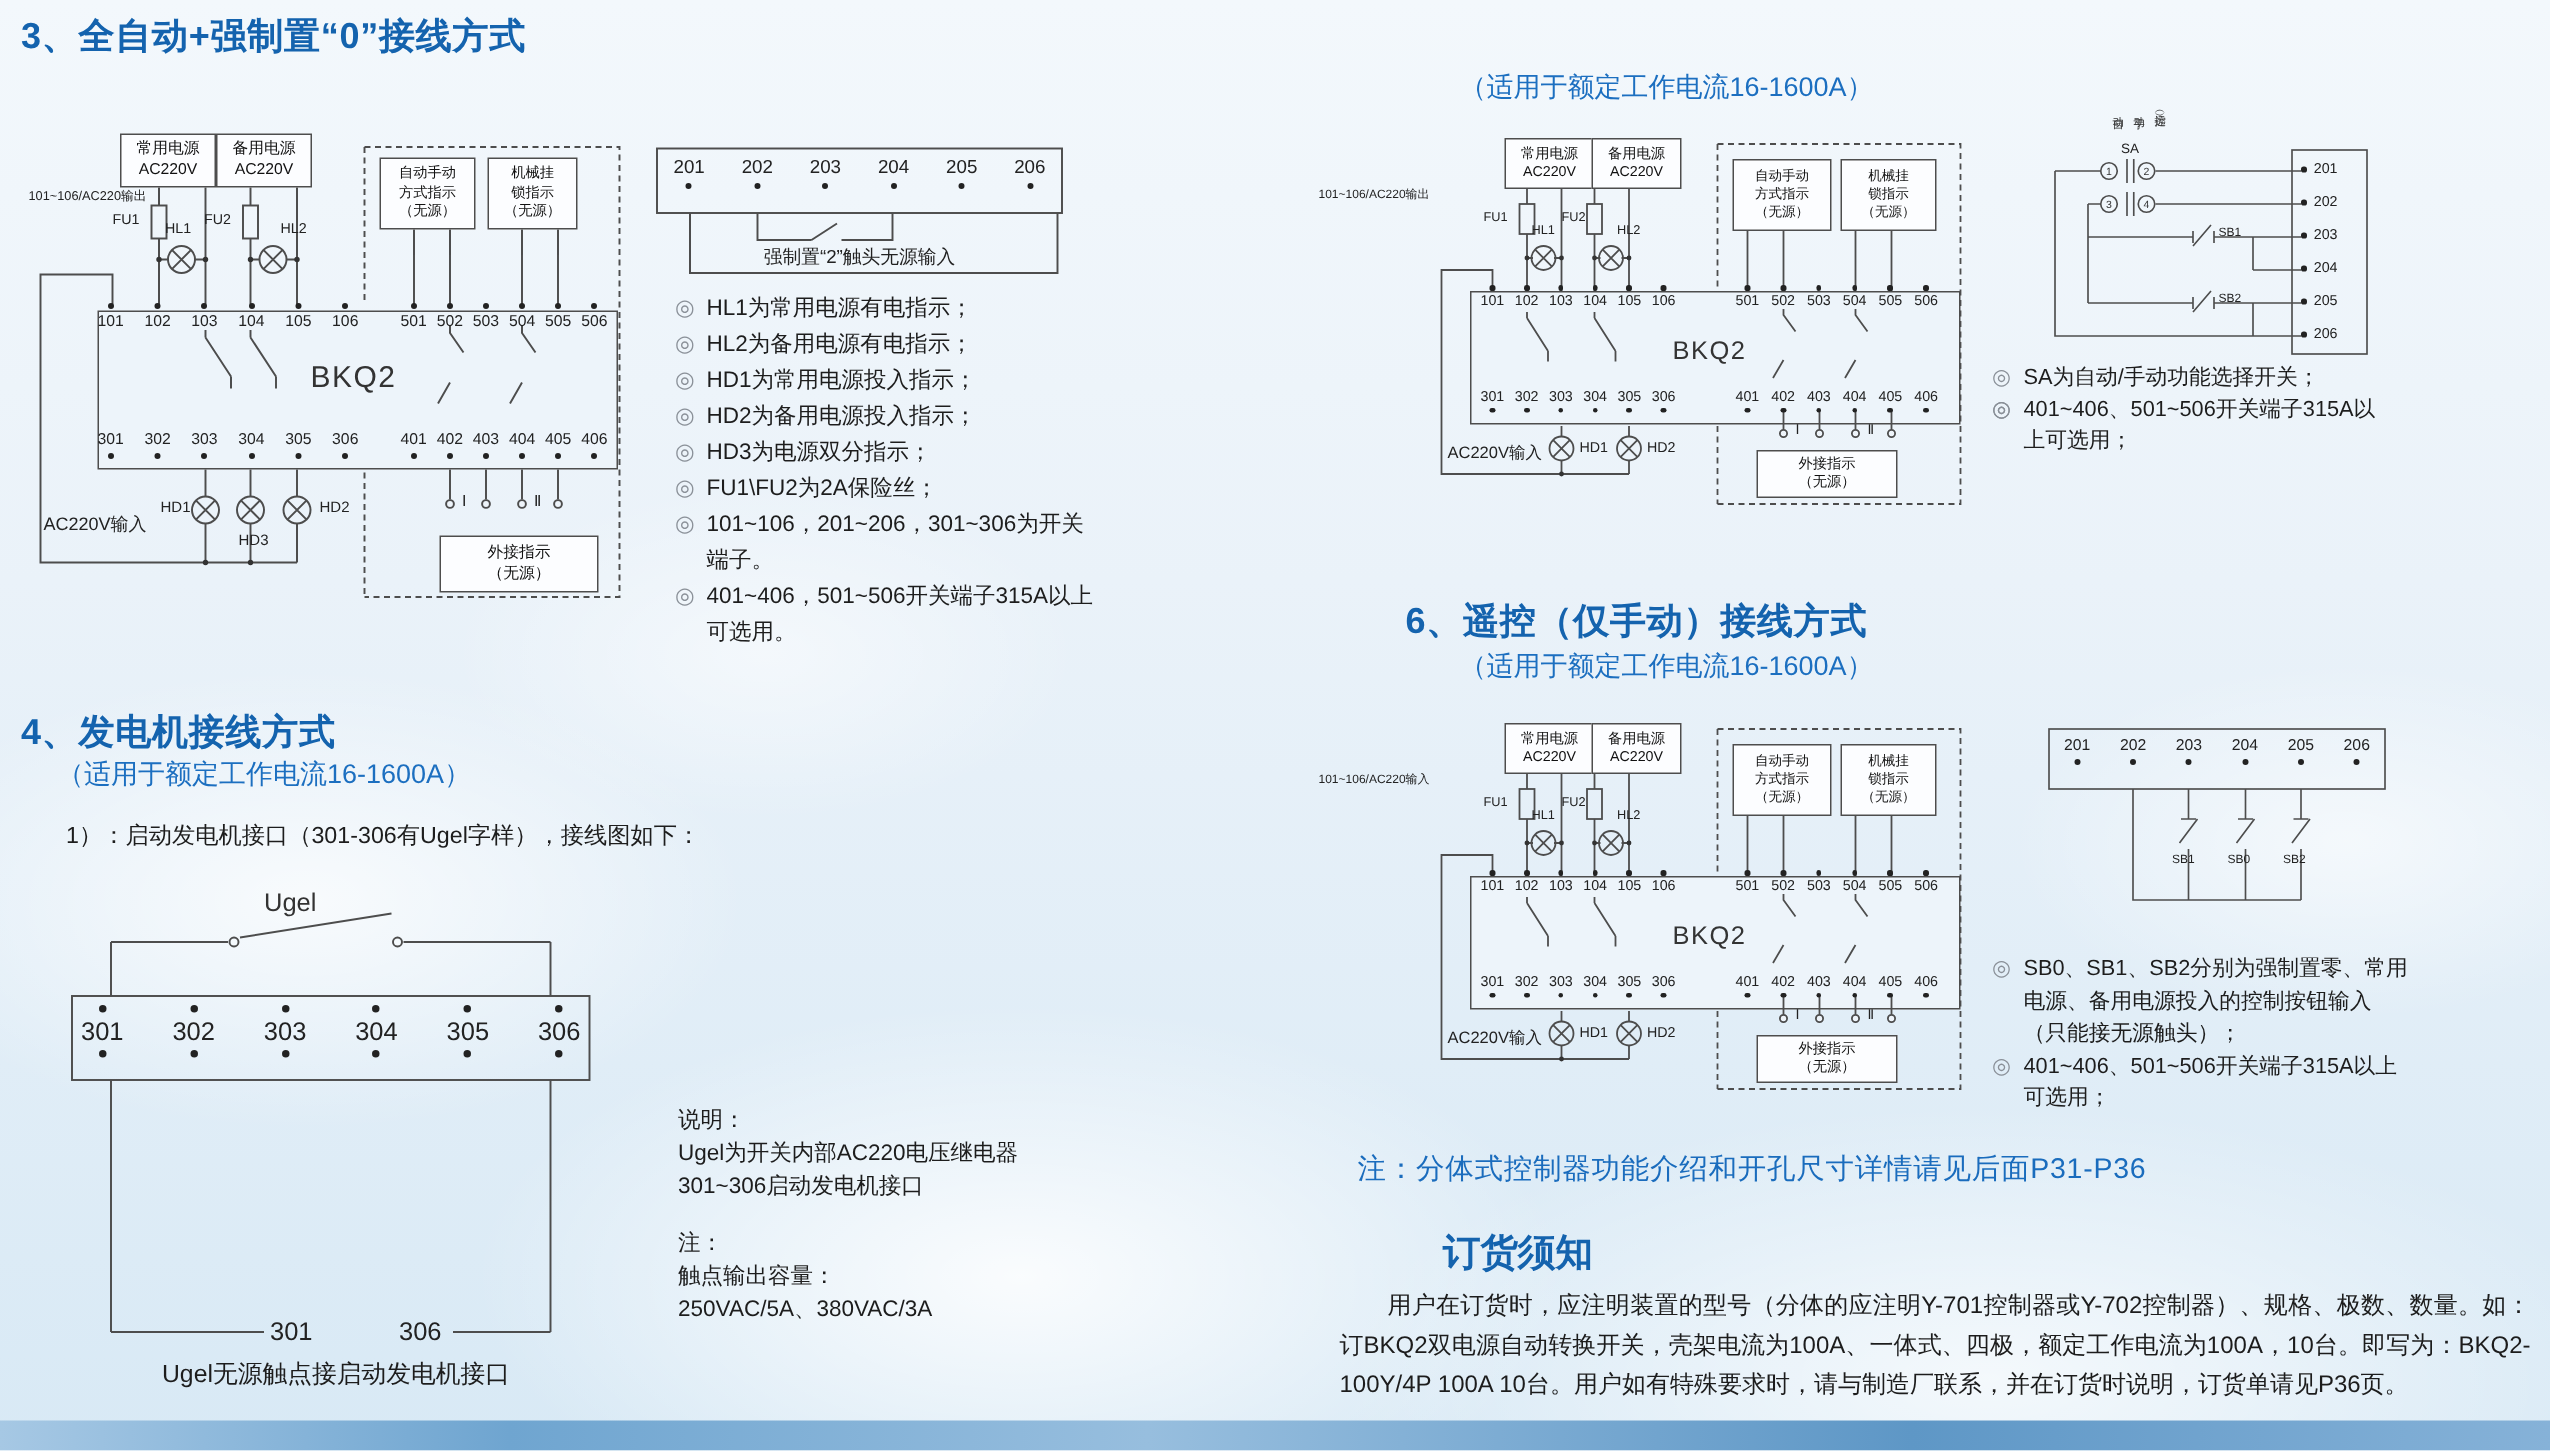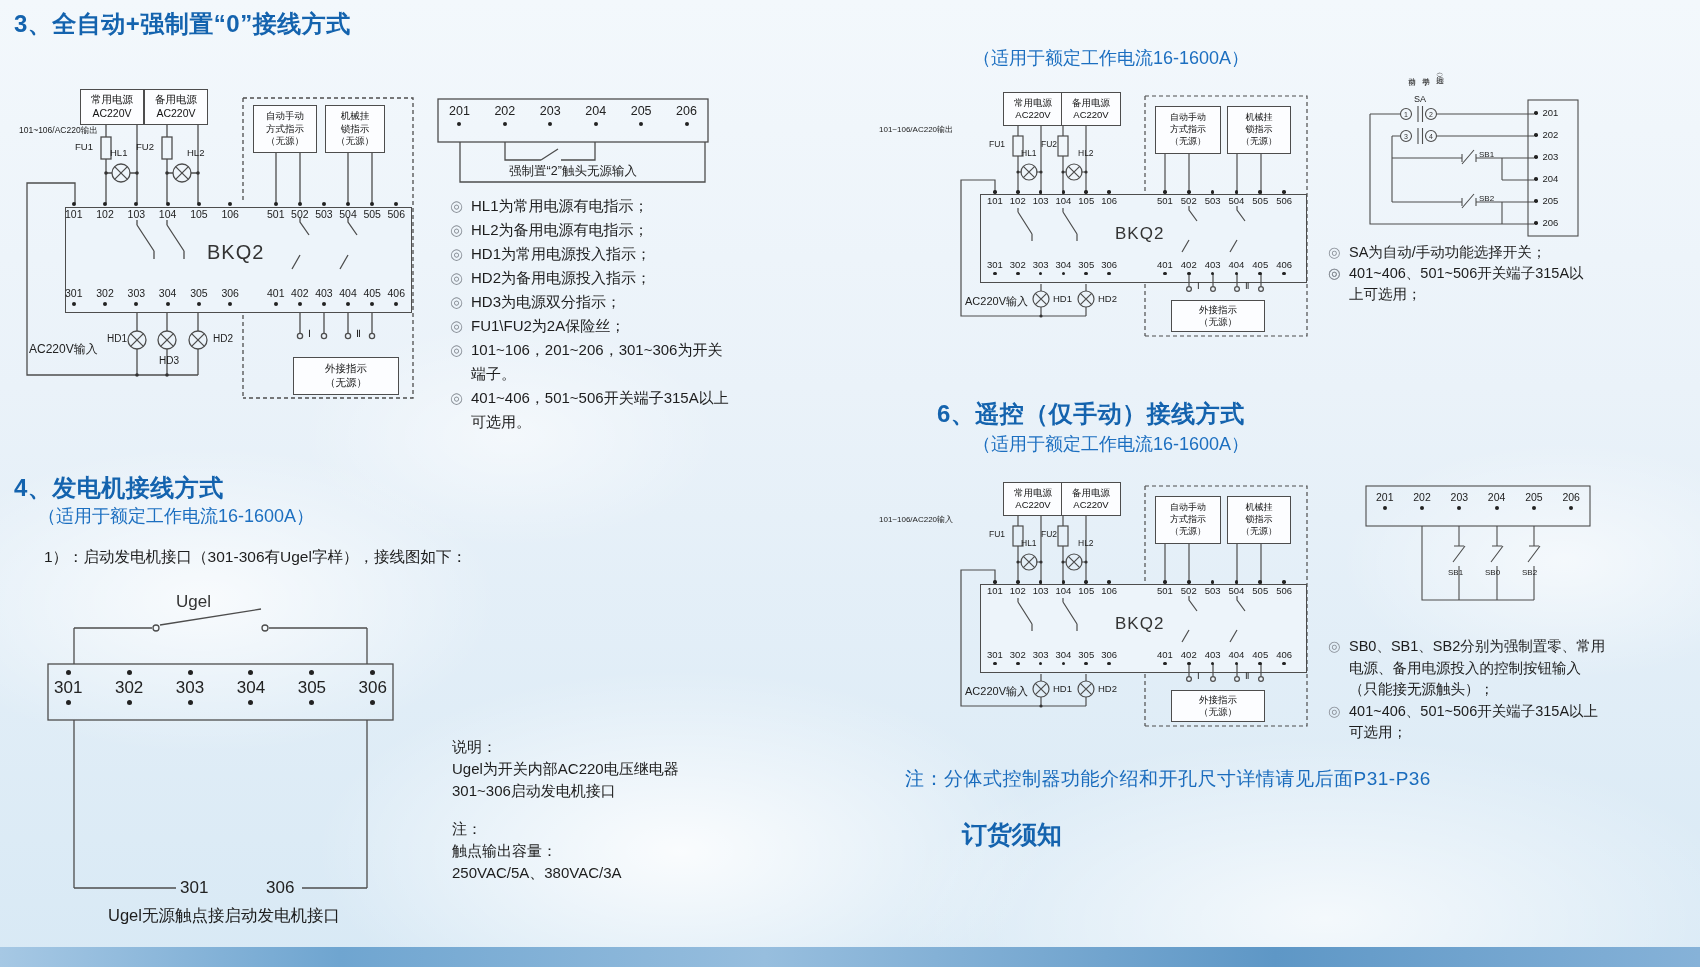--- a/index.html
+++ b/index.html
@@ -498,15 +498,16 @@
     <div class="dlabel" style="left:164px;top:86px;font-size:8px;">SB2</div>
   </div>
 
   <div class="blist" style="left:1328px;top:636px;width:278px;font-size:14.5px;line-height:21.5px;">
     <div class="bullet"><span class="bm">◎</span><span>SB0、SB1、SB2分别为强制置零、常用电源、备用电源投入的控制按钮输入（只能接无源触头）；</span></div>
     <div class="bullet"><span class="bm">◎</span><span>401~406、501~506开关端子315A以上可选用；</span></div>
   </div>
 
   <div class="note" style="left:905px;top:766px;">注：分体式控制器功能介绍和开孔尺寸详情请见后面P31-P36</div>
   <div class="order-title" style="left:918px;top:818px;margin-left:44px;">订货须知</div>
+  <div class="order-para" style="left:893px;top:858px;width:794px;">用户在订货时，应注明装置的型号（分体的应注明Y-701控制器或Y-702控制器）、规格、极数、数量。如：订BKQ2双电源自动转换开关，壳架电流为100A、一体式、四极，额定工作电流为100A，10台。即写为：BKQ2-100Y/4P 100A 10台。用户如有特殊要求时，请与制造厂联系，并在订货时说明，订货单请见P36页。</div>
 
   <div class="band"></div>
 </div>
 
 </body></html>

